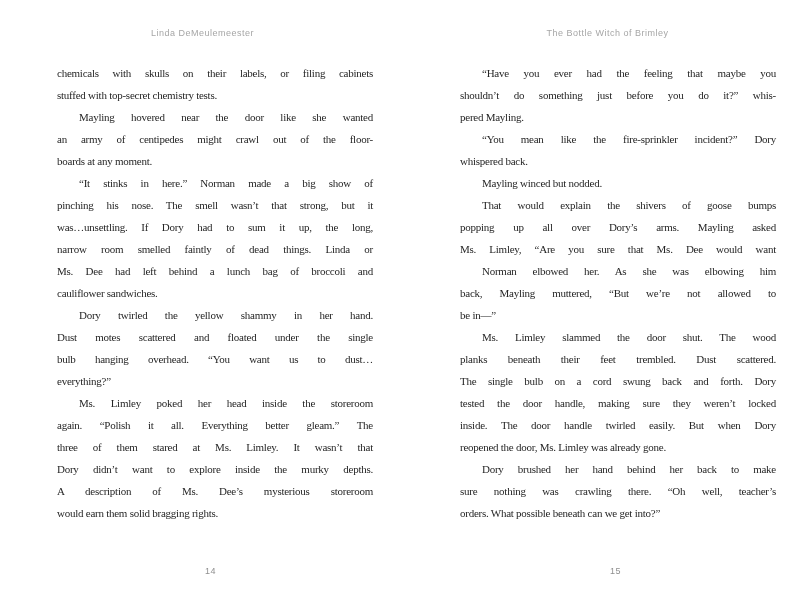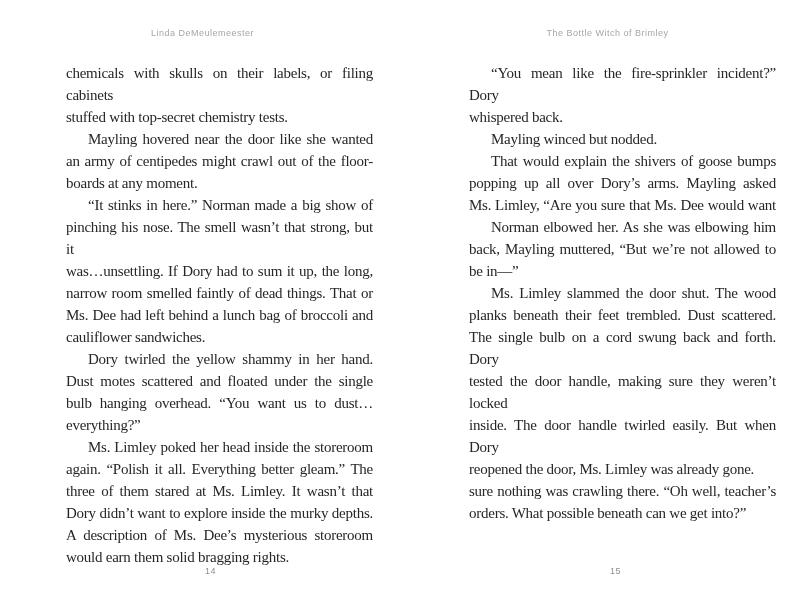--- a/index.html
+++ b/index.html
@@ -21,28 +21,27 @@
     font-size:9px;letter-spacing:0.5px;
     color:#a6a6a6;
     font-stretch:condensed;
   }
   .text-column{
     position:absolute;top:62px;width:316px;
   }
   .page.left .text-column{left:57px;}
   .page.right .text-column{left:55px;}
   .line{
-    font-size:15px;
+    font-size:11px;
     line-height:22px;
     min-height:22px;
     letter-spacing:-0.25px;
     text-align:justify;
     text-align-last:justify;
     white-space:normal;
-    margin-left:9px;
   }
   .line.last{text-align-last:left;}
   .line.indent{text-indent:22px;}
   .page-number{
     position:absolute;top:566px;left:0;width:100%;
     text-align:center;
     font-family:"Liberation Sans","DejaVu Sans",sans-serif;
     font-size:9px;letter-spacing:0.5px;
     color:#8f8f8f;
     padding-left:8px;
@@ -62,21 +61,21 @@
         </div>
         <div class="paragraph">
           <div class="line indent">Mayling hovered near the door like she wanted</div>
           <div class="line">an army of centipedes might crawl out of the floor-</div>
           <div class="line last">boards at any moment.</div>
         </div>
         <div class="paragraph">
           <div class="line indent">“It stinks in here.” Norman made a big show of</div>
           <div class="line">pinching his nose. The smell wasn’t that strong, but it</div>
           <div class="line">was…unsettling. If Dory had to sum it up, the long,</div>
-          <div class="line">narrow room smelled faintly of dead things. That or</div>
+          <div class="line">narrow room smelled faintly of dead things. Linda or</div>
           <div class="line">Ms. Dee had left behind a lunch bag of broccoli and</div>
           <div class="line last">cauliflower sandwiches.</div>
         </div>
         <div class="paragraph">
           <div class="line indent">Dory twirled the yellow shammy in her hand.</div>
           <div class="line">Dust motes scattered and floated under the single</div>
           <div class="line">bulb hanging overhead. “You want us to dust…</div>
           <div class="line last">everything?”</div>
         </div>
         <div class="paragraph">
@@ -87,20 +86,25 @@
           <div class="line">A description of Ms. Dee’s mysterious storeroom</div>
           <div class="line last">would earn them solid bragging rights.</div>
         </div>
       </div>
     <div class="page-number">14</div>
   </div>
 
   <div class="page right">
     <div class="running-header">The Bottle Witch of Brimley</div>
     <div class="text-column">
+        <div class="paragraph">
+          <div class="line indent">“Have you ever had the feeling that maybe you</div>
+          <div class="line">shouldn’t do something just before you do it?” whis-</div>
+          <div class="line last">pered Mayling.</div>
+        </div>
         <div class="paragraph">
           <div class="line indent">“You mean like the fire-sprinkler incident?” Dory</div>
           <div class="line last">whispered back.</div>
         </div>
         <div class="paragraph">
           <div class="line last indent">Mayling winced but nodded.</div>
         </div>
         <div class="paragraph">
           <div class="line indent">That would explain the shivers of goose bumps</div>
           <div class="line">popping up all over Dory’s arms. Mayling asked</div>
@@ -113,20 +117,21 @@
         </div>
         <div class="paragraph">
           <div class="line indent">Ms. Limley slammed the door shut. The wood</div>
           <div class="line">planks beneath their feet trembled. Dust scattered.</div>
           <div class="line">The single bulb on a cord swung back and forth. Dory</div>
           <div class="line">tested the door handle, making sure they weren’t locked</div>
           <div class="line">inside. The door handle twirled easily. But when Dory</div>
           <div class="line last">reopened the door, Ms. Limley was already gone.</div>
         </div>
         <div class="paragraph">
+          <div class="line indent">Dory brushed her hand behind her back to make</div>
           <div class="line">sure nothing was crawling there. “Oh well, teacher’s</div>
           <div class="line last">orders. What possible beneath can we get into?”</div>
         </div>
       </div>
     <div class="page-number">15</div>
   </div>
 
 </div>
 
 </body></html>

